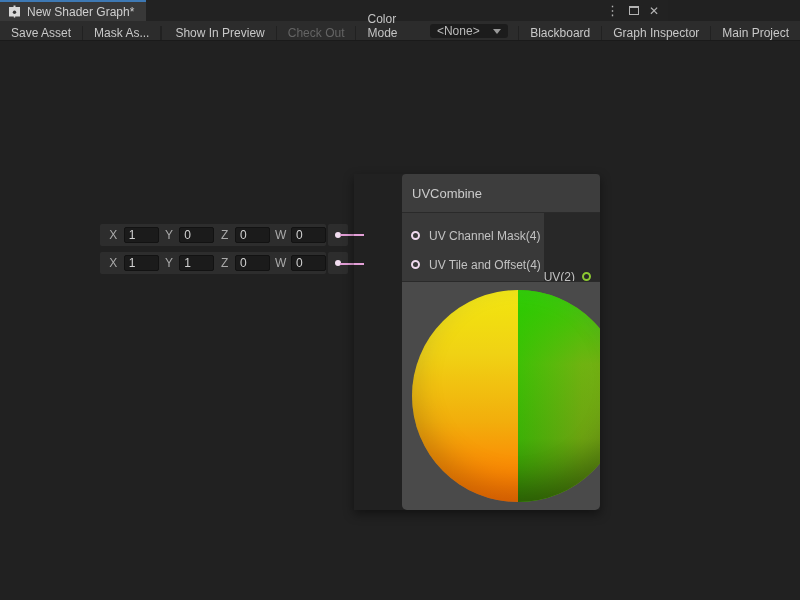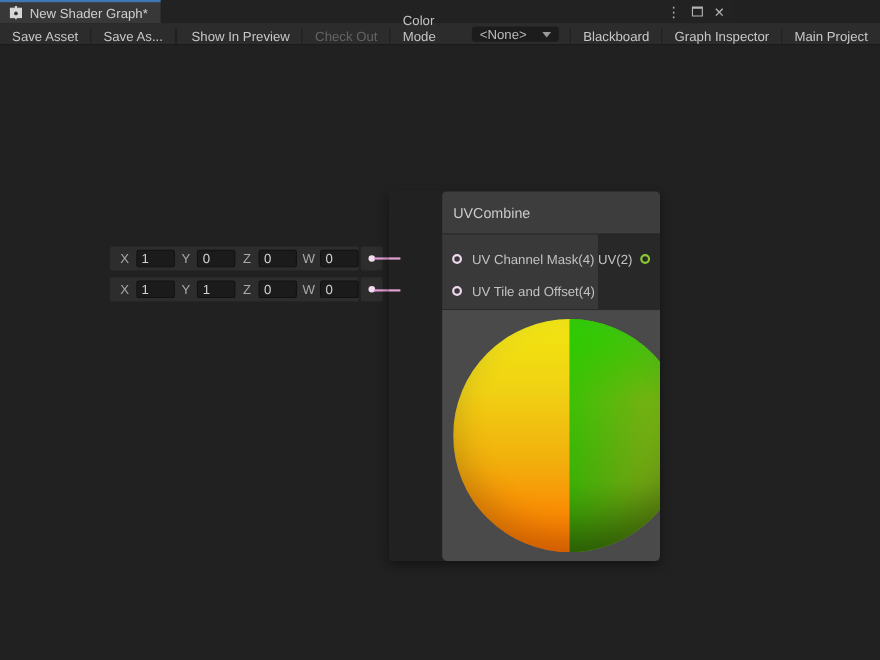--- a/index.html
+++ b/index.html
@@ -69,21 +69,21 @@
                  display: flex; align-items: center; padding-left: 10px;
                  color: #cbcbcb; font-size: 13px; }
   .node-body { height: 68px; display: flex; }
   .ports-panel { width: 164px; background: #393939; padding-top: 8px; }
   .port-row { height: 29px; display: flex; align-items: center; padding-left: 9px; gap: 9px; }
   .port-circle { width: 9px; height: 9px; border-radius: 50%; border: 2px solid #efd9ee;
                  background: transparent; flex: 0 0 auto; }
   .port-label { color: #c2c2c2; font-size: 12px; white-space: nowrap; }
   .output-panel { flex: 1; background: #282828; padding-top: 8px; }
   .output-row { height: 29px; display: flex; align-items: center; justify-content: flex-end;
-                padding-right: 9px; gap: 7px; }
+                padding-right: 9px; gap: 7px; margin-top: 41px; }
   .output-label { color: #c2c2c2; font-size: 12px; }
   .port-circle-out { width: 9px; height: 9px; border-radius: 50%; border: 2px solid #8cc832;
                      background: transparent; flex: 0 0 auto; }
 
   .node-preview { height: 229px; background: #4a4a4a; border-radius: 0 0 5px 5px;
                   border-top: 1px solid #2a2a2a; position: relative; overflow: hidden; }
   .sphere { position: absolute; left: 10px; top: 8px; width: 212px; height: 212px;
             border-radius: 50%; overflow: hidden; display: flex; }
   .half { width: 50%; height: 100%; }
   .half-left { background: linear-gradient(to bottom,
@@ -112,21 +112,21 @@
     </div>
     <div class="win-controls">
       <span class="wc wc-menu">⋮</span>
       <span class="wc wc-max"></span>
       <span class="wc wc-close">✕</span>
     </div>
   </div>
 
   <div class="toolbar">
     <div class="tb-btn">Save Asset</div>
-    <div class="tb-btn group-end">Save As...</div>
+    <div class="tb-btn group-end">Mask As...</div>
     <div class="tb-btn">Show In Preview</div>
     <div class="tb-btn disabled">Check Out</div>
     <div class="tb-spacer"></div>
     <div class="tb-label">Color Mode</div>
     <div class="tb-dropdown">
       <span class="dd-value">&lt;None&gt;</span>
       <span class="dd-arrow"></span>
     </div>
     <div class="tb-right" style="display:flex">
       <div class="tb-btn">Blackboard</div>

